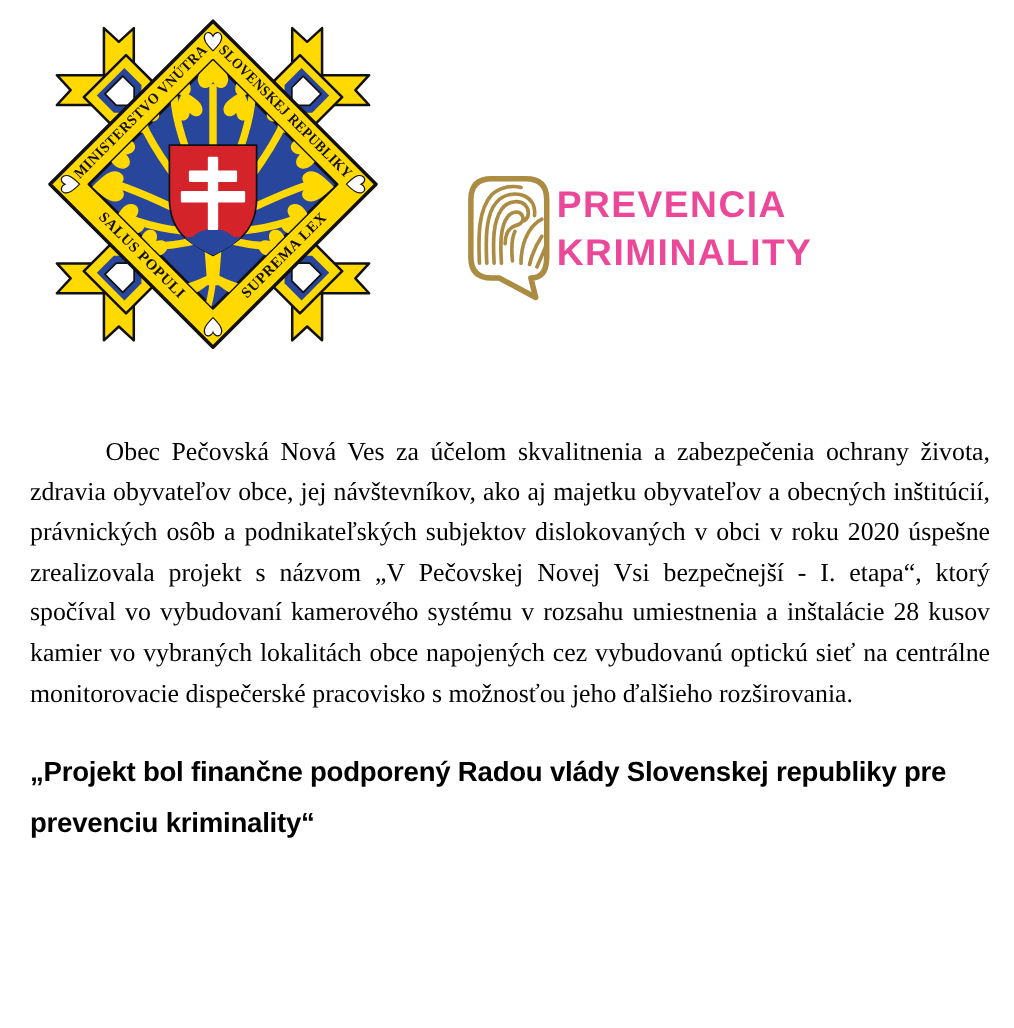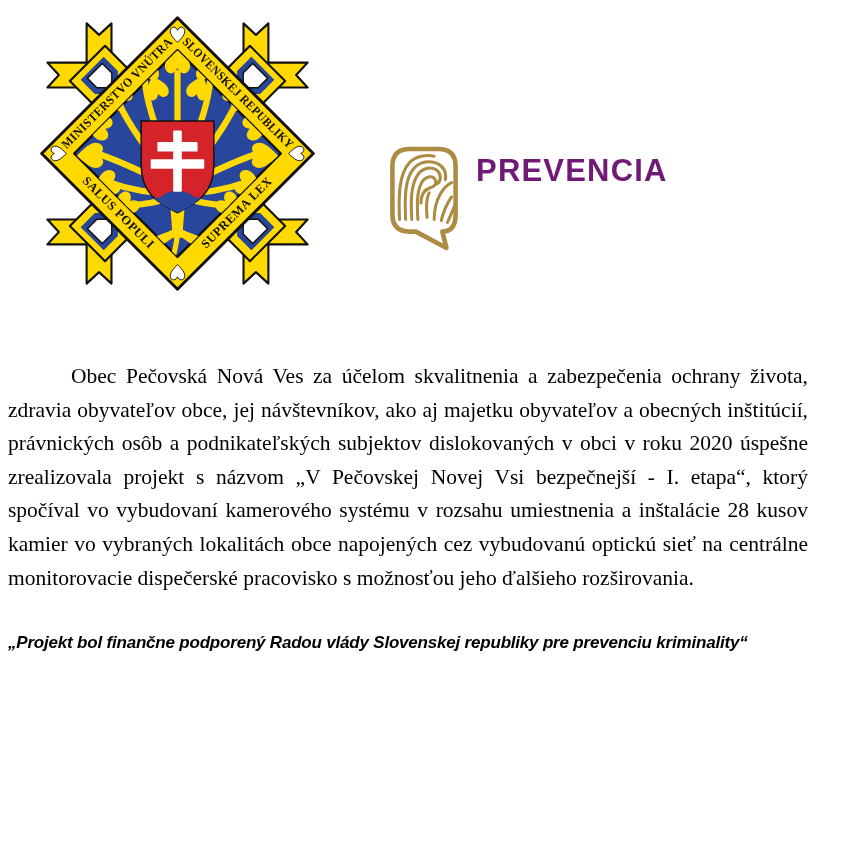--- a/index.html
+++ b/index.html
@@ -3,30 +3,30 @@
 <meta charset="utf-8">
 <style>
   html,body{margin:0;padding:0;background:#ffffff;}
   .page{position:relative;width:845px;height:857px;background:#ffffff;overflow:hidden;
         font-family:"Liberation Serif",serif;color:#000;}
 
   
   .emblem{position:absolute;left:34px;top:10px;}
   .prev-logo{position:absolute;left:388px;top:146px;display:flex;align-items:flex-start;}
   .fp-icon{display:block;}
-  .prev-text{margin-left:16px;margin-top:5px;
+  .prev-text{margin-left:4px;margin-top:5px;
              font-family:"Liberation Sans",sans-serif;font-weight:700;
-             font-size:31px;line-height:40px;letter-spacing:1.2px;color:#701a75;}
+             font-size:31px;line-height:40px;letter-spacing:1.2px;color:#ec4899;}
 
   
-  .bodytext{position:absolute;left:8px;top:360px;width:800px;}
+  .bodytext{position:absolute;left:25px;top:360px;width:800px;}
   .para{font-size:21.5px;line-height:33.6px;text-align:justify;text-indent:63px;
         margin:0 0 13px 0;}
-  .statement{font-family:"Liberation Sans",sans-serif;font-weight:700;font-style:italic;
-             font-size:17px;line-height:42px;margin:27px 0 0 0;max-width:795px;
+  .statement{font-family:"Liberation Sans",sans-serif;font-weight:700;
+             font-size:23px;line-height:42px;margin:27px 0 0 0;max-width:795px;
              letter-spacing:-0.2px;}
 
   
   .band-text{font-family:"Liberation Serif",serif;font-size:13px;font-weight:600;
              letter-spacing:0.5px;fill:#111;}
 </style>
 </head>
 <body>
 
 <div class="page">
@@ -155,20 +155,21 @@
         <path d="M22,72 C21,54 21,38 28,28 C33,21 42,20 47,24 C51,28 51,34 47,37"></path>
         <path d="M28,72 C27,56 27,42 33,34 C37,29 43,29 45,33 C47,37 44,40 40,41 C34,43 31,48 31,56"></path>
         <path d="M37,70 C36,60 36,52 39,46"></path>
         <path d="M44,72 C44,62 46,54 50,47 C53,42 57,38 61,36"></path>
         <path d="M51,73 C53,64 57,56 61,50"></path>
         <path d="M57,75 C60,68 63,62 65,56"></path>
       </g>
     </svg>
     <div class="prev-text">
       <div>PREVENCIA</div>
+      <div>KRIMINALITY</div>
     </div>
   </div>
 
   <div class="bodytext">
     <p class="para">Obec Pečovská Nová Ves za účelom skvalitnenia a zabezpečenia ochrany života, zdravia obyvateľov obce, jej návštevníkov, ako aj majetku obyvateľov a&nbsp;obecných inštitúcií, právnických osôb a&nbsp;podnikateľských subjektov dislokovaných v obci v&nbsp;roku 2020 úspešne zrealizovala projekt s&nbsp;názvom „V Pečovskej Novej Vsi bezpečnejší - I. etapa“, ktorý spočíval vo vybudovaní kamerového systému v&nbsp;rozsahu umiestnenia a inštalácie 28 kusov kamier vo vybraných lokalitách obce napojených cez vybudovanú optickú sieť na centrálne monitorovacie dispečerské pracovisko s&nbsp;možnosťou jeho ďalšieho rozširovania.</p>
     <p class="statement">„Projekt bol finančne podporený Radou vlády Slovenskej republiky pre prevenciu kriminality“</p>
   </div>
 
 </div>
 

